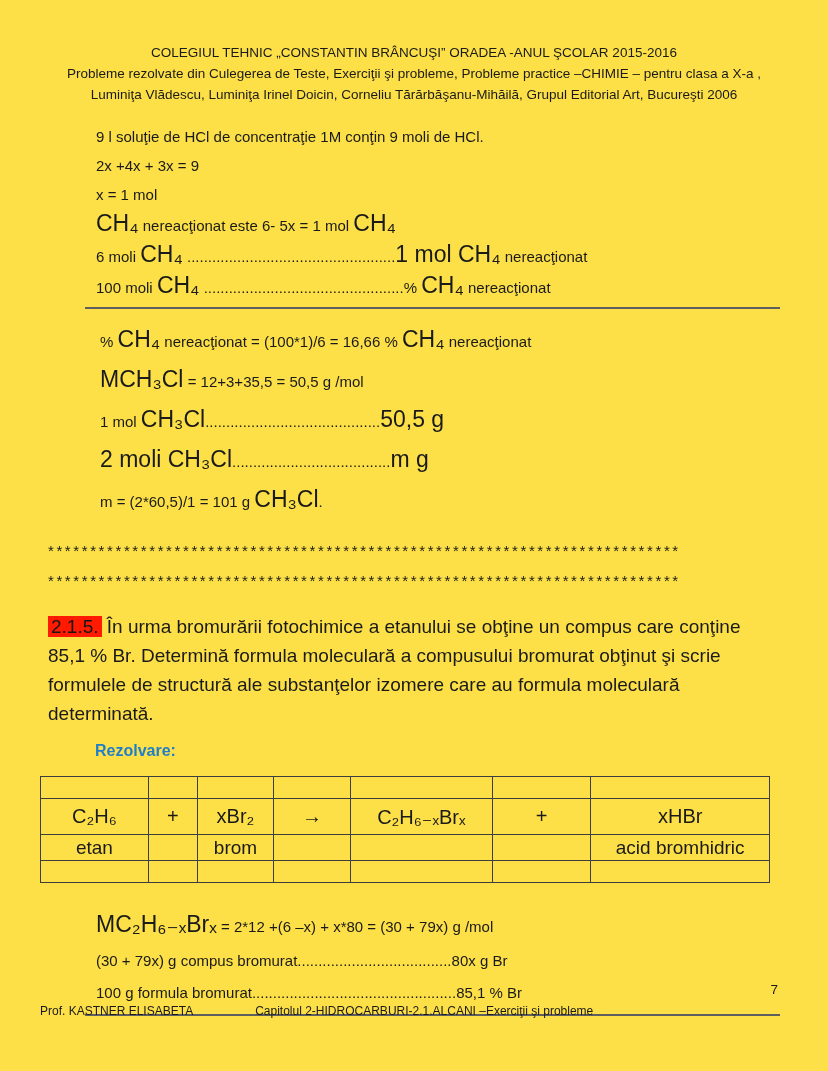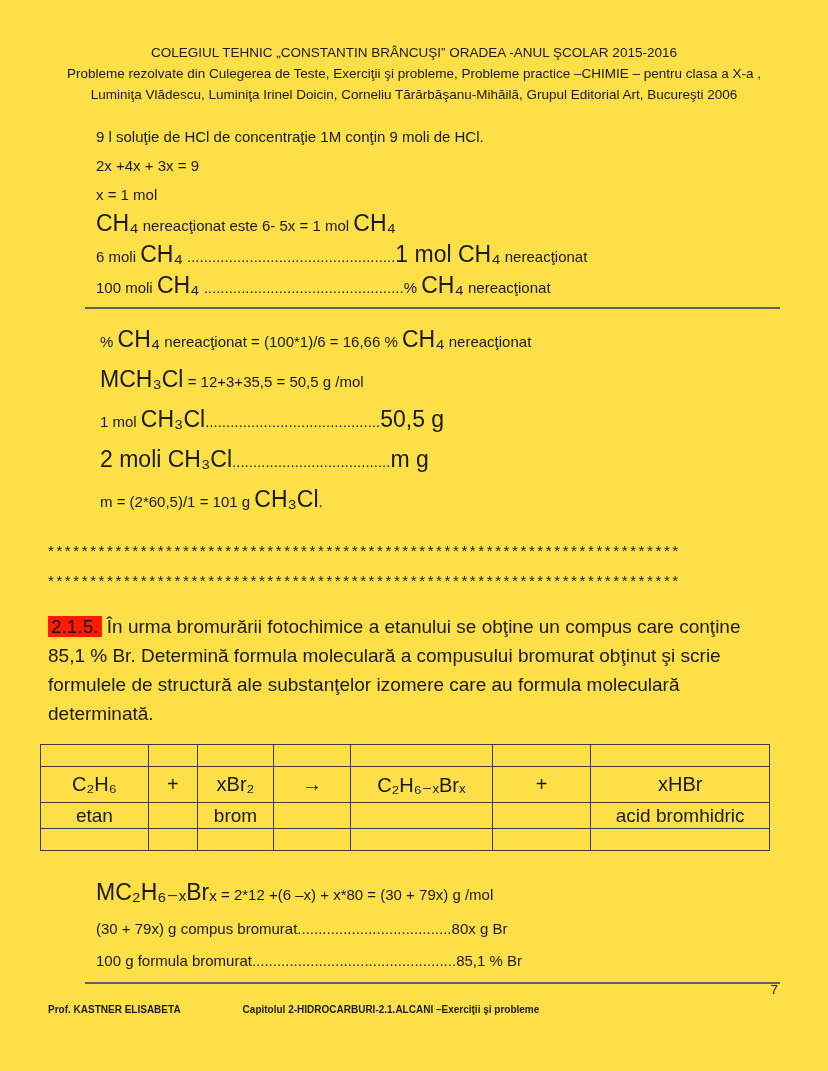--- a/index.html
+++ b/index.html
@@ -37,21 +37,21 @@
   table.reaction td{border:1px solid #3d3d3d;text-align:center;padding:0;font-size:14px;height:22px;overflow:hidden;}
   table.reaction tr.big td{font-size:20px;height:36px;}
   table.reaction tr.names td{font-size:19px;height:26px;}
   col.w1{width:14.8%;} col.w2{width:6.7%;} col.w3{width:10.5%;} col.w4{width:10.5%;}
   col.w5{width:19.5%;} col.w6{width:13.5%;} col.w7{width:24.5%;}
   .sol-c{margin:26px 0 0 96px;font-size:15px;}
   .sol-c .line{line-height:22px;margin-bottom:10px;}
   .sol-c .line:first-child{line-height:30px;margin-bottom:8px;}
   
   .page-number{position:absolute;top:982px;right:50px;font-size:13.5px;}
-  .doc-footer{position:absolute;top:1004px;left:48px;font-size:10px;white-space:nowrap;font-weight:bold;}
+  .doc-footer{position:absolute;top:1004px;left:40px;font-size:12px;white-space:nowrap;}
   .doc-footer .chapter{margin-left:62px;}
 </style>
 </head>
 <body>
 
 <div class="page">
 
   <header class="doc-header">
     <div>COLEGIUL TEHNIC „CONSTANTIN BRÂNCUŞI” ORADEA  -ANUL ŞCOLAR 2015-2016</div>
     <div>Probleme rezolvate din Culegerea de Teste, Exerciţii şi probleme, Probleme practice –CHIMIE – pentru clasa a X-a ,</div>
@@ -77,20 +77,21 @@
       <div class="line"><span>m = (2*60,5)/1 = 101 g  </span><span class="lg">CH₃Cl</span><span>.</span></div>
     </section>
 
   <div class="asterisks">
     <div>***************************************************************************</div>
     <div>***************************************************************************</div>
   </div>
 
   <p class="problem"><span class="problem-label">2.1.5.</span><span> În urma bromurării fotochimice a etanului se obţine un compus care conţine 85,1 % Br. Determină formula moleculară a compusului bromurat obţinut şi scrie formulele de structură ale substanţelor izomere care au formula moleculară determinată.</span></p>
 
+  <div class="rezolvare">Rezolvare:</div>
 
   <table class="reaction">
     <colgroup>
       <col class="w1">
         <col class="w2">
         <col class="w3">
         <col class="w4">
         <col class="w5">
         <col class="w6">
         <col class="w7">

